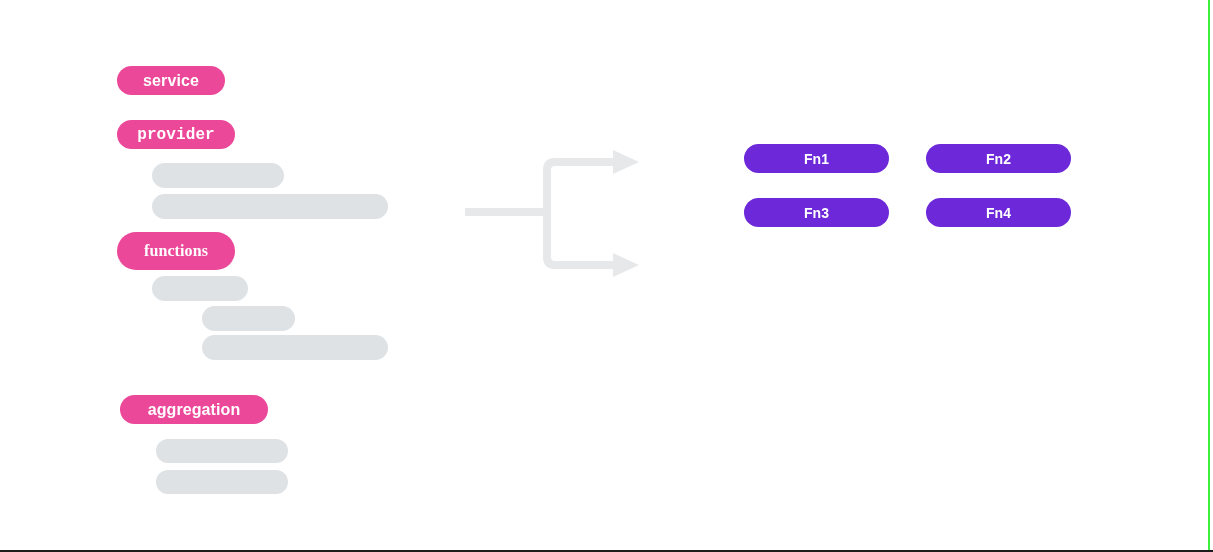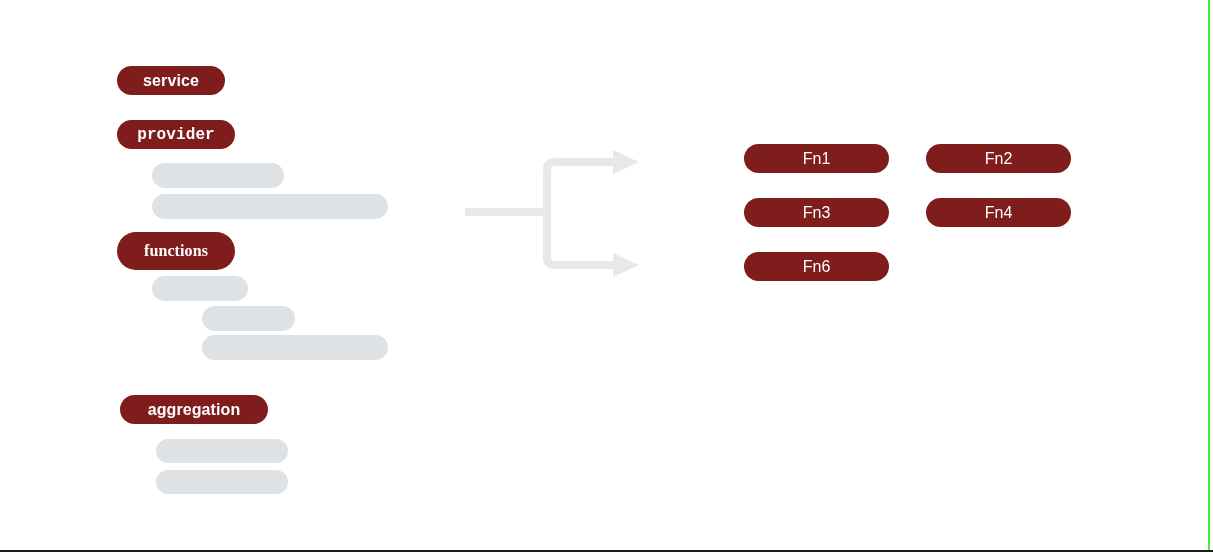--- a/index.html
+++ b/index.html
@@ -19,21 +19,21 @@
     background: #ffffff;
     overflow: hidden;
   }
 
   
   .pill {
     position: absolute;
     display: flex;
     align-items: center;
     justify-content: center;
-    background: #7f1d1d;
+    background: #ec4899;
     color: #ffffff;
     border-radius: 999px;
     font-size: 16px;
     font-weight: bold;
     letter-spacing: 0.1px;
     white-space: nowrap;
     box-sizing: border-box;
     line-height: 1;
   }
 
@@ -77,25 +77,25 @@
     grid-template-columns: 145px 145px;
     grid-template-rows: 29px 29px 29px;
     column-gap: 37px;
     row-gap: 25px;
   }
 
   .fn-pill {
     display: flex;
     align-items: center;
     justify-content: center;
-    background: #7f1d1d;
+    background: #6d28d9;
     color: #ffffff;
     border-radius: 999px;
-    font-size: 16px;
-    font-weight: normal;
+    font-size: 14px;
+    font-weight: bold;
     line-height: 1;
     box-sizing: border-box;
   }
 
   
   #green-rule {
     position: absolute;
     top: 0;
     left: 1208px;
     width: 2px;
@@ -151,19 +151,18 @@
 
     <polygon points="153,5 179,17 153,29" fill="#e6e8e9"></polygon>
     <polygon points="153,108 179,120 153,132" fill="#e6e8e9"></polygon>
   </svg>
 
   <div class="fn-grid">
     <div class="fn-pill">Fn1</div>
     <div class="fn-pill">Fn2</div>
     <div class="fn-pill">Fn3</div>
     <div class="fn-pill">Fn4</div>
-    <div class="fn-pill">Fn6</div>
   </div>
 
   <div id="green-rule"></div>
   <div id="bottom-rule"></div>
 
 </div>
 
 </body></html>

